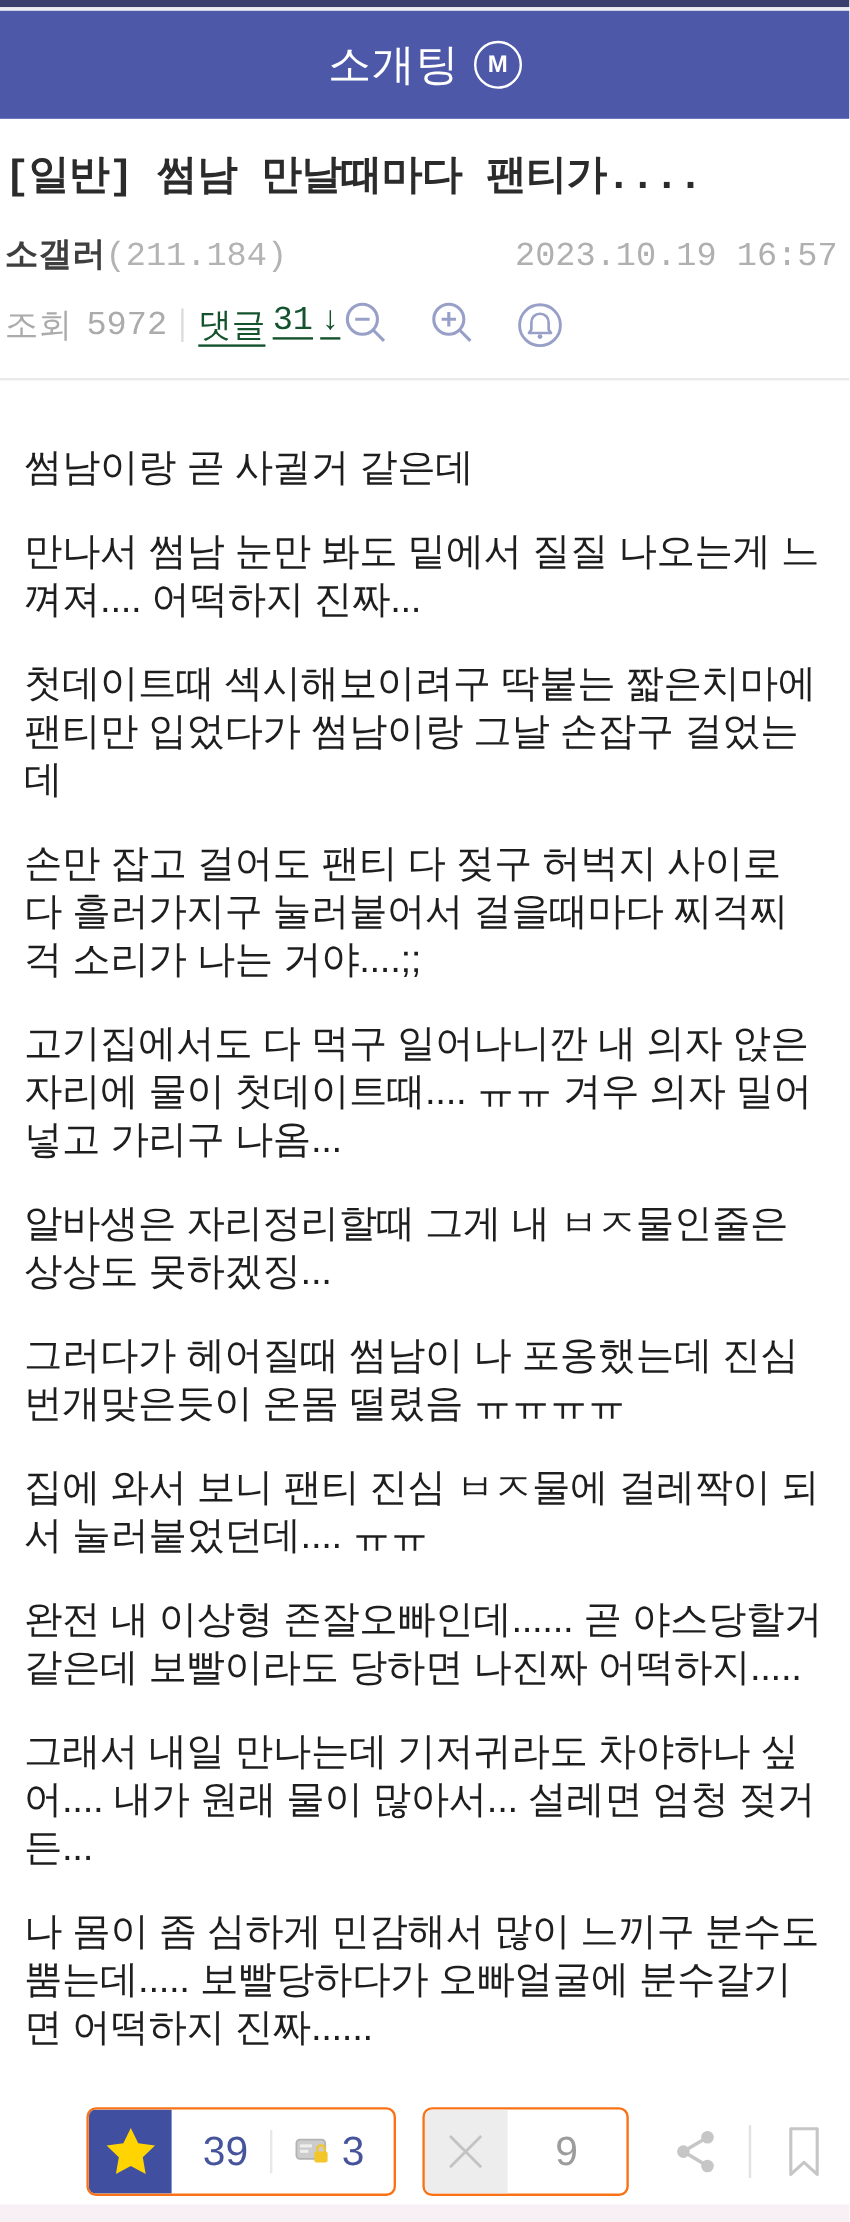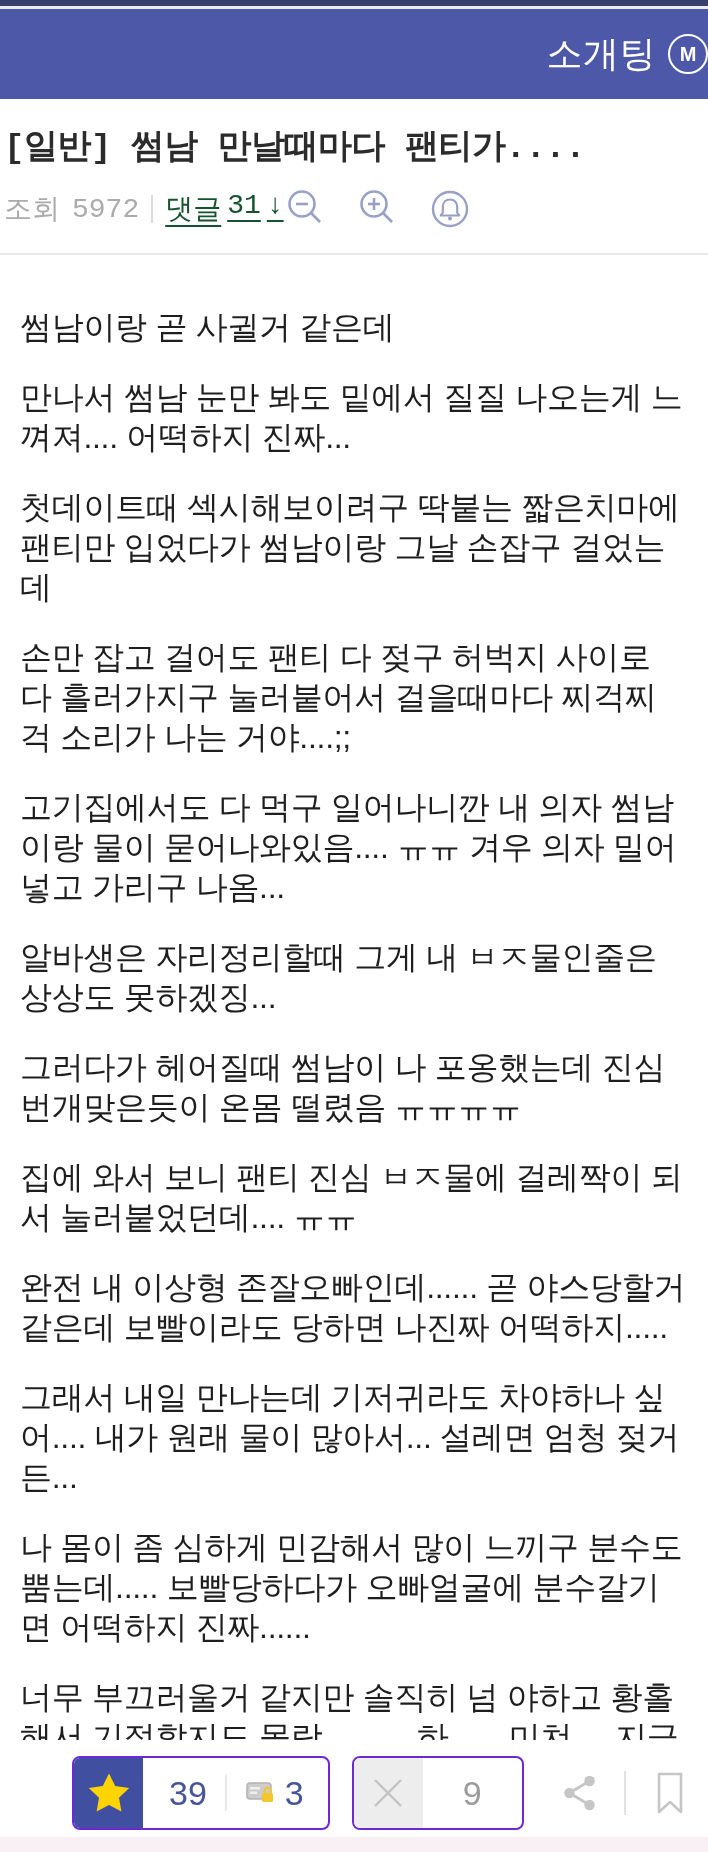--- a/index.html
+++ b/index.html
@@ -2,21 +2,21 @@
 <html><head>
 <meta charset="utf-8">
 <style>
   html,body{margin:0;padding:0;background:#fff;}
   .page{position:relative;width:708px;height:1852px;background:#ffffff;overflow:hidden;
         font-family:"Liberation Sans","DejaVu Sans",sans-serif;}
   
   .top-dark{height:6px;background:#39406d;}
   .top-gap{height:3px;background:#ececf2;}
   
-  .appbar{height:90px;background:#4d59a8;display:flex;align-items:center;justify-content:flex-end;gap:12px;}
+  .appbar{height:90px;background:#4d59a8;display:flex;align-items:center;justify-content:center;gap:12px;}
   .appbar-title{color:#ffffff;font-size:36px;font-weight:500;letter-spacing:0.5px;}
   .m-badge{width:36px;height:36px;border:2.5px solid #fff;border-radius:50%;color:#fff;
            display:flex;align-items:center;justify-content:center;font-size:20px;font-weight:700;}
   
   .post-head{padding:0 10px 0 4px;font-family:Liberation Mono, monospace;}
   .post-title{margin-top:24px;font-size:34px;font-weight:600;color:#2b2b2b;letter-spacing:-0.5px;}
   .meta-row{display:flex;justify-content:space-between;align-items:baseline;margin-top:24px;font-size:28px;}
   .author-wrap{display:flex;align-items:baseline;}
   .author-name{color:#3f3f3f;font-weight:700;}
   .author-ip{color:#b3b3b3;font-weight:400;}
@@ -30,21 +30,21 @@
   .icon-btn{width:44px;height:44px;display:flex;align-items:center;justify-content:center;}
   .head-divider{border-bottom:2px solid #e9e9e9;margin-top:22px;}
   
   .post-body{padding:0 20px;margin-top:52px;font-size:32px;line-height:40px;color:#1e1e1e;
              letter-spacing:-0.3px;word-break:break-all;}
   .post-body p{margin:0 0 30px 0;}
   
   .footer{position:absolute;left:0;bottom:0;width:708px;height:112px;background:#ffffff;}
   .bottom-strip{position:absolute;left:0;bottom:0;width:708px;height:15px;background:#f8f0f4;}
   .actions{position:absolute;left:72px;bottom:22px;display:flex;align-items:center;}
-  .btn-group{display:flex;border:2px solid #6d28d9;border-radius:8px;overflow:hidden;height:70px;
+  .btn-group{display:flex;border:2px solid #f97316;border-radius:8px;overflow:hidden;height:70px;
              background:#fff;box-sizing:content-box;}
   .rec-square{width:69px;background:#404fa0;display:flex;align-items:center;justify-content:center;}
   .rec-counts{display:flex;align-items:center;padding:0 24px 0 26px;gap:18px;}
   .count-blue{font-size:34px;color:#46549c;}
   .mini-divider{width:2px;height:36px;background:#e8e8e8;}
   .fixed-wrap{display:flex;align-items:center;gap:8px;}
   .down-group{margin-left:22px;}
   .down-square{width:69px;background:#ededed;display:flex;align-items:center;justify-content:center;}
   .down-count{padding:0 40px;display:flex;align-items:center;font-size:34px;color:#9c9c9c;}
   .share-btn{margin-left:34px;}
@@ -60,20 +60,27 @@
   <div class="top-gap"></div>
 
   <div class="appbar">
     <span class="appbar-title">소개팅</span>
     <span class="m-badge">M</span>
   </div>
 
   <div class="post-head">
     <div class="post-title">[일반] 썸남 만날때마다 팬티가....</div>
 
+    <div class="meta-row">
+      <span class="author-wrap">
+        <span class="author-name">소갤러</span>
+        <span class="author-ip">(211.184)</span>
+      </span>
+      <span class="post-date">2023.10.19 16:57</span>
+    </div>
 
     <div class="views-row">
       <span class="views-left">
         <span>조회</span>
         <span>5972</span>
         <span class="vbar"></span>
         <span class="comments-link">
           <span>댓글</span>
           <span>31</span>
           <span>↓</span>
@@ -106,21 +113,21 @@
     </div>
   </div>
 
   <div class="head-divider"></div>
 
   <div class="post-body">
     <p>썸남이랑 곧 사귈거 같은데</p>
     <p>만나서 썸남 눈만 봐도 밑에서 질질 나오는게 느껴져.... 어떡하지 진짜...</p>
     <p>첫데이트때 섹시해보이려구 딱붙는 짧은치마에 팬티만 입었다가 썸남이랑 그날 손잡구 걸었는데</p>
     <p>손만 잡고 걸어도 팬티 다 젖구 허벅지 사이로 다 흘러가지구 눌러붙어서 걸을때마다 찌걱찌걱 소리가 나는 거야....;;</p>
-    <p>고기집에서도 다 먹구 일어나니깐 내 의자 썸남이랑 물이 묻어나와있음.... ㅠㅠ 겨우 의자 밀어넣고 가리구 나옴...</p>
+    <p>고기집에서도 다 먹구 일어나니깐 내 의자 앉은자리에 물이 첫데이트때.... ㅠㅠ 겨우 의자 밀어넣고 가리구 나옴...</p>
     <p>알바생은 자리정리할때 그게 내 ㅂㅈ물인줄은 상상도 못하겠징...</p>
     <p>그러다가 헤어질때 썸남이 나 포옹했는데 진심 번개맞은듯이 온몸 떨렸음 ㅠㅠㅠㅠ</p>
     <p>집에 와서 보니 팬티 진심 ㅂㅈ물에 걸레짝이 되서 눌러붙었던데.... ㅠㅠ</p>
     <p>완전 내 이상형 존잘오빠인데...... 곧 야스당할거 같은데 보빨이라도 당하면 나진짜 어떡하지.....</p>
     <p>그래서 내일 만나는데 기저귀라도 차야하나 싶어.... 내가 원래 물이 많아서... 설레면 엄청 젖거든...</p>
     <p>나 몸이 좀 심하게 민감해서 많이 느끼구 분수도 뿜는데..... 보빨당하다가 오빠얼굴에 분수갈기면 어떡하지 진짜......</p>
     <p>너무 부끄러울거 같지만 솔직히 넘 야하고 황홀해서 기절할지도 몰랑.......... 하...... 미쳐.... 지금두 글 쓰다가 젖었더....... ㅡㅡ</p>
   </div>
 
   <div class="footer">

